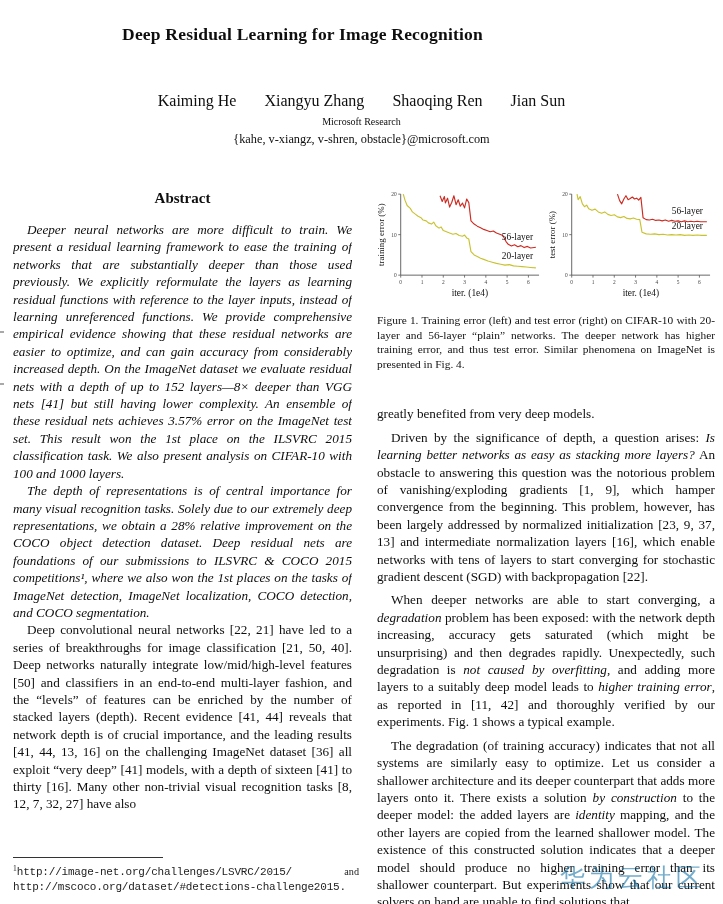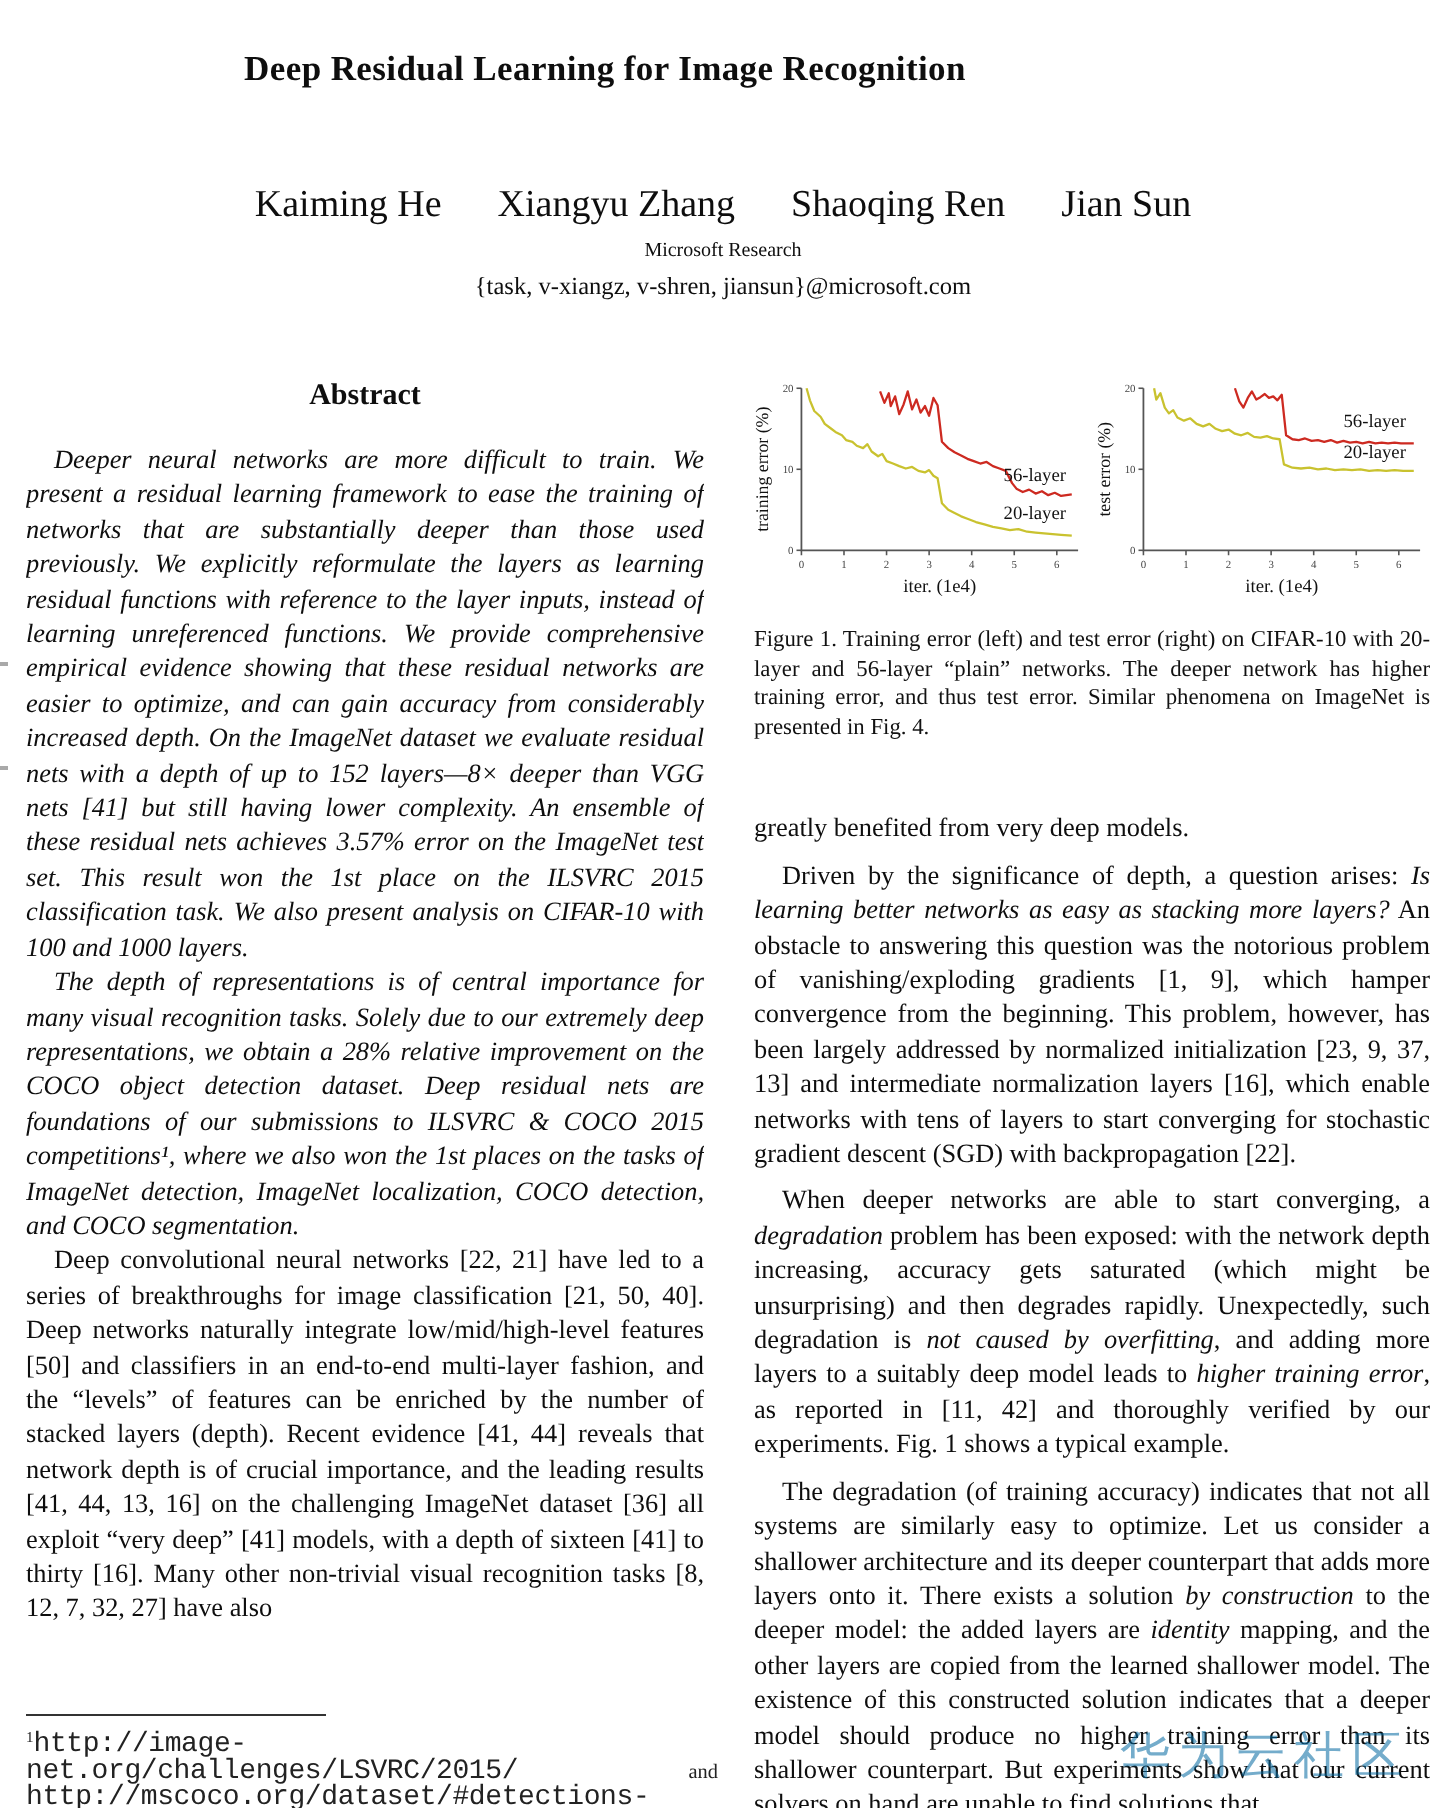--- a/index.html
+++ b/index.html
@@ -6,41 +6,41 @@
   body{
     width:723px;height:904px;position:relative;background:#ffffff;overflow:hidden;
     font-family:"Liberation Serif","DejaVu Serif",serif;color:#0e0e0e;
     -webkit-font-smoothing:antialiased;
   }
   .page-title{
     position:absolute;top:24px;left:0;width:605px;text-align:center;
     font-size:17.5px;font-weight:bold;letter-spacing:.2px;
   }
   .author-block{position:absolute;top:92px;left:0;width:723px;text-align:center;}
-  .author-row{font-size:19px;}
+  .author-row{font-size:16px;}
   .author-row span{margin:0 14px;}
   .affiliation{font-size:10px;margin-top:6px;}
   .emails{font-size:12.3px;margin-top:5px;}
   .col{position:absolute;top:188px;overflow:hidden;}
   .col-left{left:13px;width:339px;height:700px;}
   .col-right{left:377px;width:338px;height:716px;}
   .abstract-heading{text-align:center;font-weight:bold;font-size:15px;margin:2px 0 14px 0;}
   p.body{
     font-size:13.2px;line-height:17.4px;text-align:justify;margin:0;
   }
   p.indent{text-indent:14px;}
   .abstract p.body{font-style:italic;}
   .section-heading{font-weight:bold;font-size:15px;margin:16px 0 10px 0;}
   .footnote{
     position:absolute;left:13px;top:853px;width:346px;background:#ffffff;padding-top:4px;
   }
   .fn-rule{width:150px;border-top:1.2px solid #333;margin-bottom:4px;}
   .fn-text{font-size:10.2px;line-height:13.5px;color:#222;text-align:justify;}
   .fn-text sup{font-size:7.5px;}
-  .mono{font-family:"Liberation Mono","DejaVu Sans Mono",monospace;font-size:14px;letter-spacing:-0.2px;}
+  .mono{font-family:"Liberation Mono","DejaVu Sans Mono",monospace;font-size:11px;letter-spacing:-0.2px;}
   .figure{display:flex;gap:5px;margin-bottom:8px;}
   .figure svg{display:block;}
   .caption{font-size:11.4px;line-height:14.6px;text-align:justify;color:#111;margin-bottom:34px;}
   .watermark{
     position:absolute;left:560px;top:861px;font-size:25px;letter-spacing:4px;
     color:#0369a1;opacity:.55;font-family:"DejaVu Sans","Liberation Sans",sans-serif;
     pointer-events:none;white-space:nowrap;
   }
   .edge-artifact{position:absolute;left:0;width:4px;height:2px;background:#a9a9a9;}
   .ea1{top:331px;} .ea2{top:383px;}
@@ -49,21 +49,21 @@
 </head>
 <body>
 
 <div class="page-title">Deep Residual Learning for Image Recognition</div>
 
 <div class="author-block">
   <div class="author-row">
     <span>Kaiming He</span><span>Xiangyu Zhang</span><span>Shaoqing Ren</span><span>Jian Sun</span>
   </div>
   <div class="affiliation">Microsoft Research</div>
-  <div class="emails">{task, v-xiangz, v-shren, jiansun}@microsoft.com</div>
+  <div class="emails">{kahe, v-xiangz, v-shren, obstacle}@microsoft.com</div>
 </div>
 
 <div class="edge-artifact ea1"></div>
 <div class="edge-artifact ea2"></div>
 
 <div class="col col-left">
   <div class="abstract">
     <div class="abstract-heading">Abstract</div>
     <p class="body indent">Deeper neural networks are more difficult to train. We present a residual learning framework to ease the training of networks that are substantially deeper than those used previously. We explicitly reformulate the layers as learning residual functions with reference to the layer inputs, instead of learning unreferenced functions. We provide comprehensive empirical evidence showing that these residual networks are easier to optimize, and can gain accuracy from considerably increased depth. On the ImageNet dataset we evaluate residual nets with a depth of up to 152 layers—8× deeper than VGG nets [41] but still having lower complexity. An ensemble of these residual nets achieves 3.57% error on the ImageNet test set. This result won the 1st place on the ILSVRC 2015 classification task. We also present analysis on CIFAR-10 with 100 and 1000 layers.</p>
     <p class="body indent">The depth of representations is of central importance for many visual recognition tasks. Solely due to our extremely deep representations, we obtain a 28% relative improvement on the COCO object detection dataset. Deep residual nets are foundations of our submissions to ILSVRC &amp; COCO 2015 competitions¹, where we also won the 1st places on the tasks of ImageNet detection, ImageNet localization, COCO detection, and COCO segmentation.</p>

